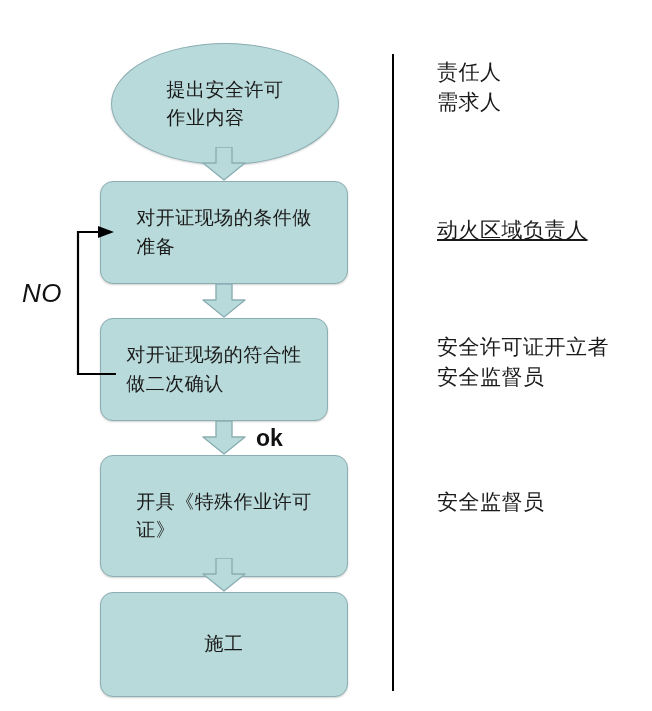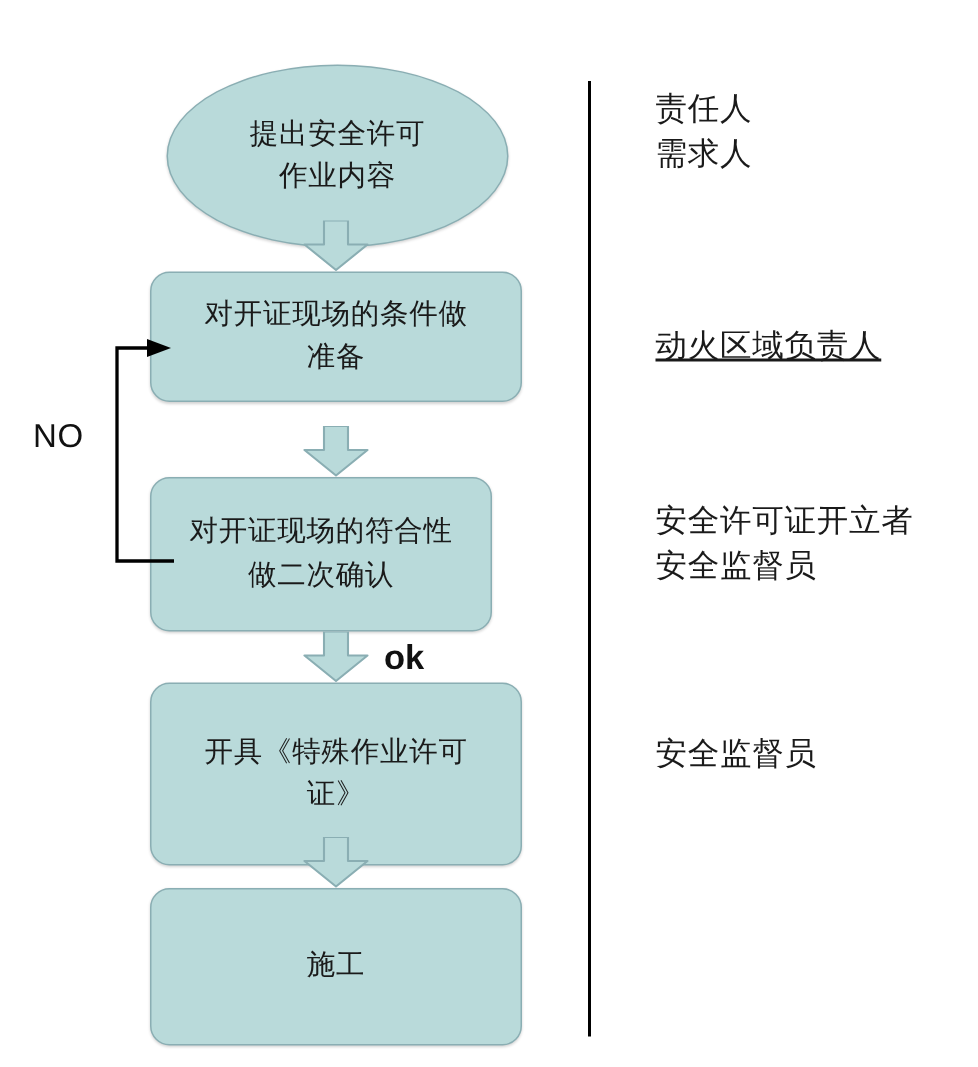--- a/index.html
+++ b/index.html
@@ -24,21 +24,20 @@
 
   
   .node {
     position: absolute;
     box-sizing: border-box;
     background: #b9dada;
     border: 1px solid #8aaeb3;
     display: flex;
     align-items: center;
     justify-content: center;
-    text-align: center;
     color: #1a1a1a;
     font-family: "Liberation Serif", "DejaVu Serif", serif;
     font-size: 19px;
     line-height: 1.5;
     letter-spacing: 0.5px;
   }
   .node .node-text {
     display: block;
     padding: 0 14px;
     white-space: pre-line;
@@ -48,21 +47,21 @@
     border-radius: 50%;
     box-shadow: 0 1px 2px rgba(0,0,0,0.18);
   }
   .node.rounded {
     border-radius: 13px;
     box-shadow: 0 1px 2px rgba(0,0,0,0.18);
   }
 
   
   #node-start      { left: 111px; top: 43px;  width: 228px; height: 122px; }
-  #node-prepare    { left: 100px; top: 181px; width: 248px; height: 87px; }
+  #node-prepare    { left: 100px; top: 181px; width: 248px; height: 103px; }
   #node-confirm    { left: 100px; top: 318px; width: 228px; height: 103px; }
   #node-issue      { left: 100px; top: 455px; width: 248px; height: 122px; }
   #node-construct  { left: 100px; top: 592px; width: 248px; height: 105px; }
 
   
   .block-arrow {
     position: absolute;
     width: 44px;
     height: 34px;
   }
@@ -85,22 +84,23 @@
 
   .edge-label {
     position: absolute;
     font-family: "Liberation Sans", "DejaVu Sans", sans-serif;
     color: #111111;
     white-space: nowrap;
   }
   #label-no {
     left: 22px;
     top: 278px;
-    font-size: 22px;
+    font-size: 26px;
     letter-spacing: 0.5px;
+    font-style: italic;
   }
   #label-ok {
     left: 256px;
     top: 425px;
     font-size: 23px;
     font-weight: bold;
   }
 
   
   #divider {

